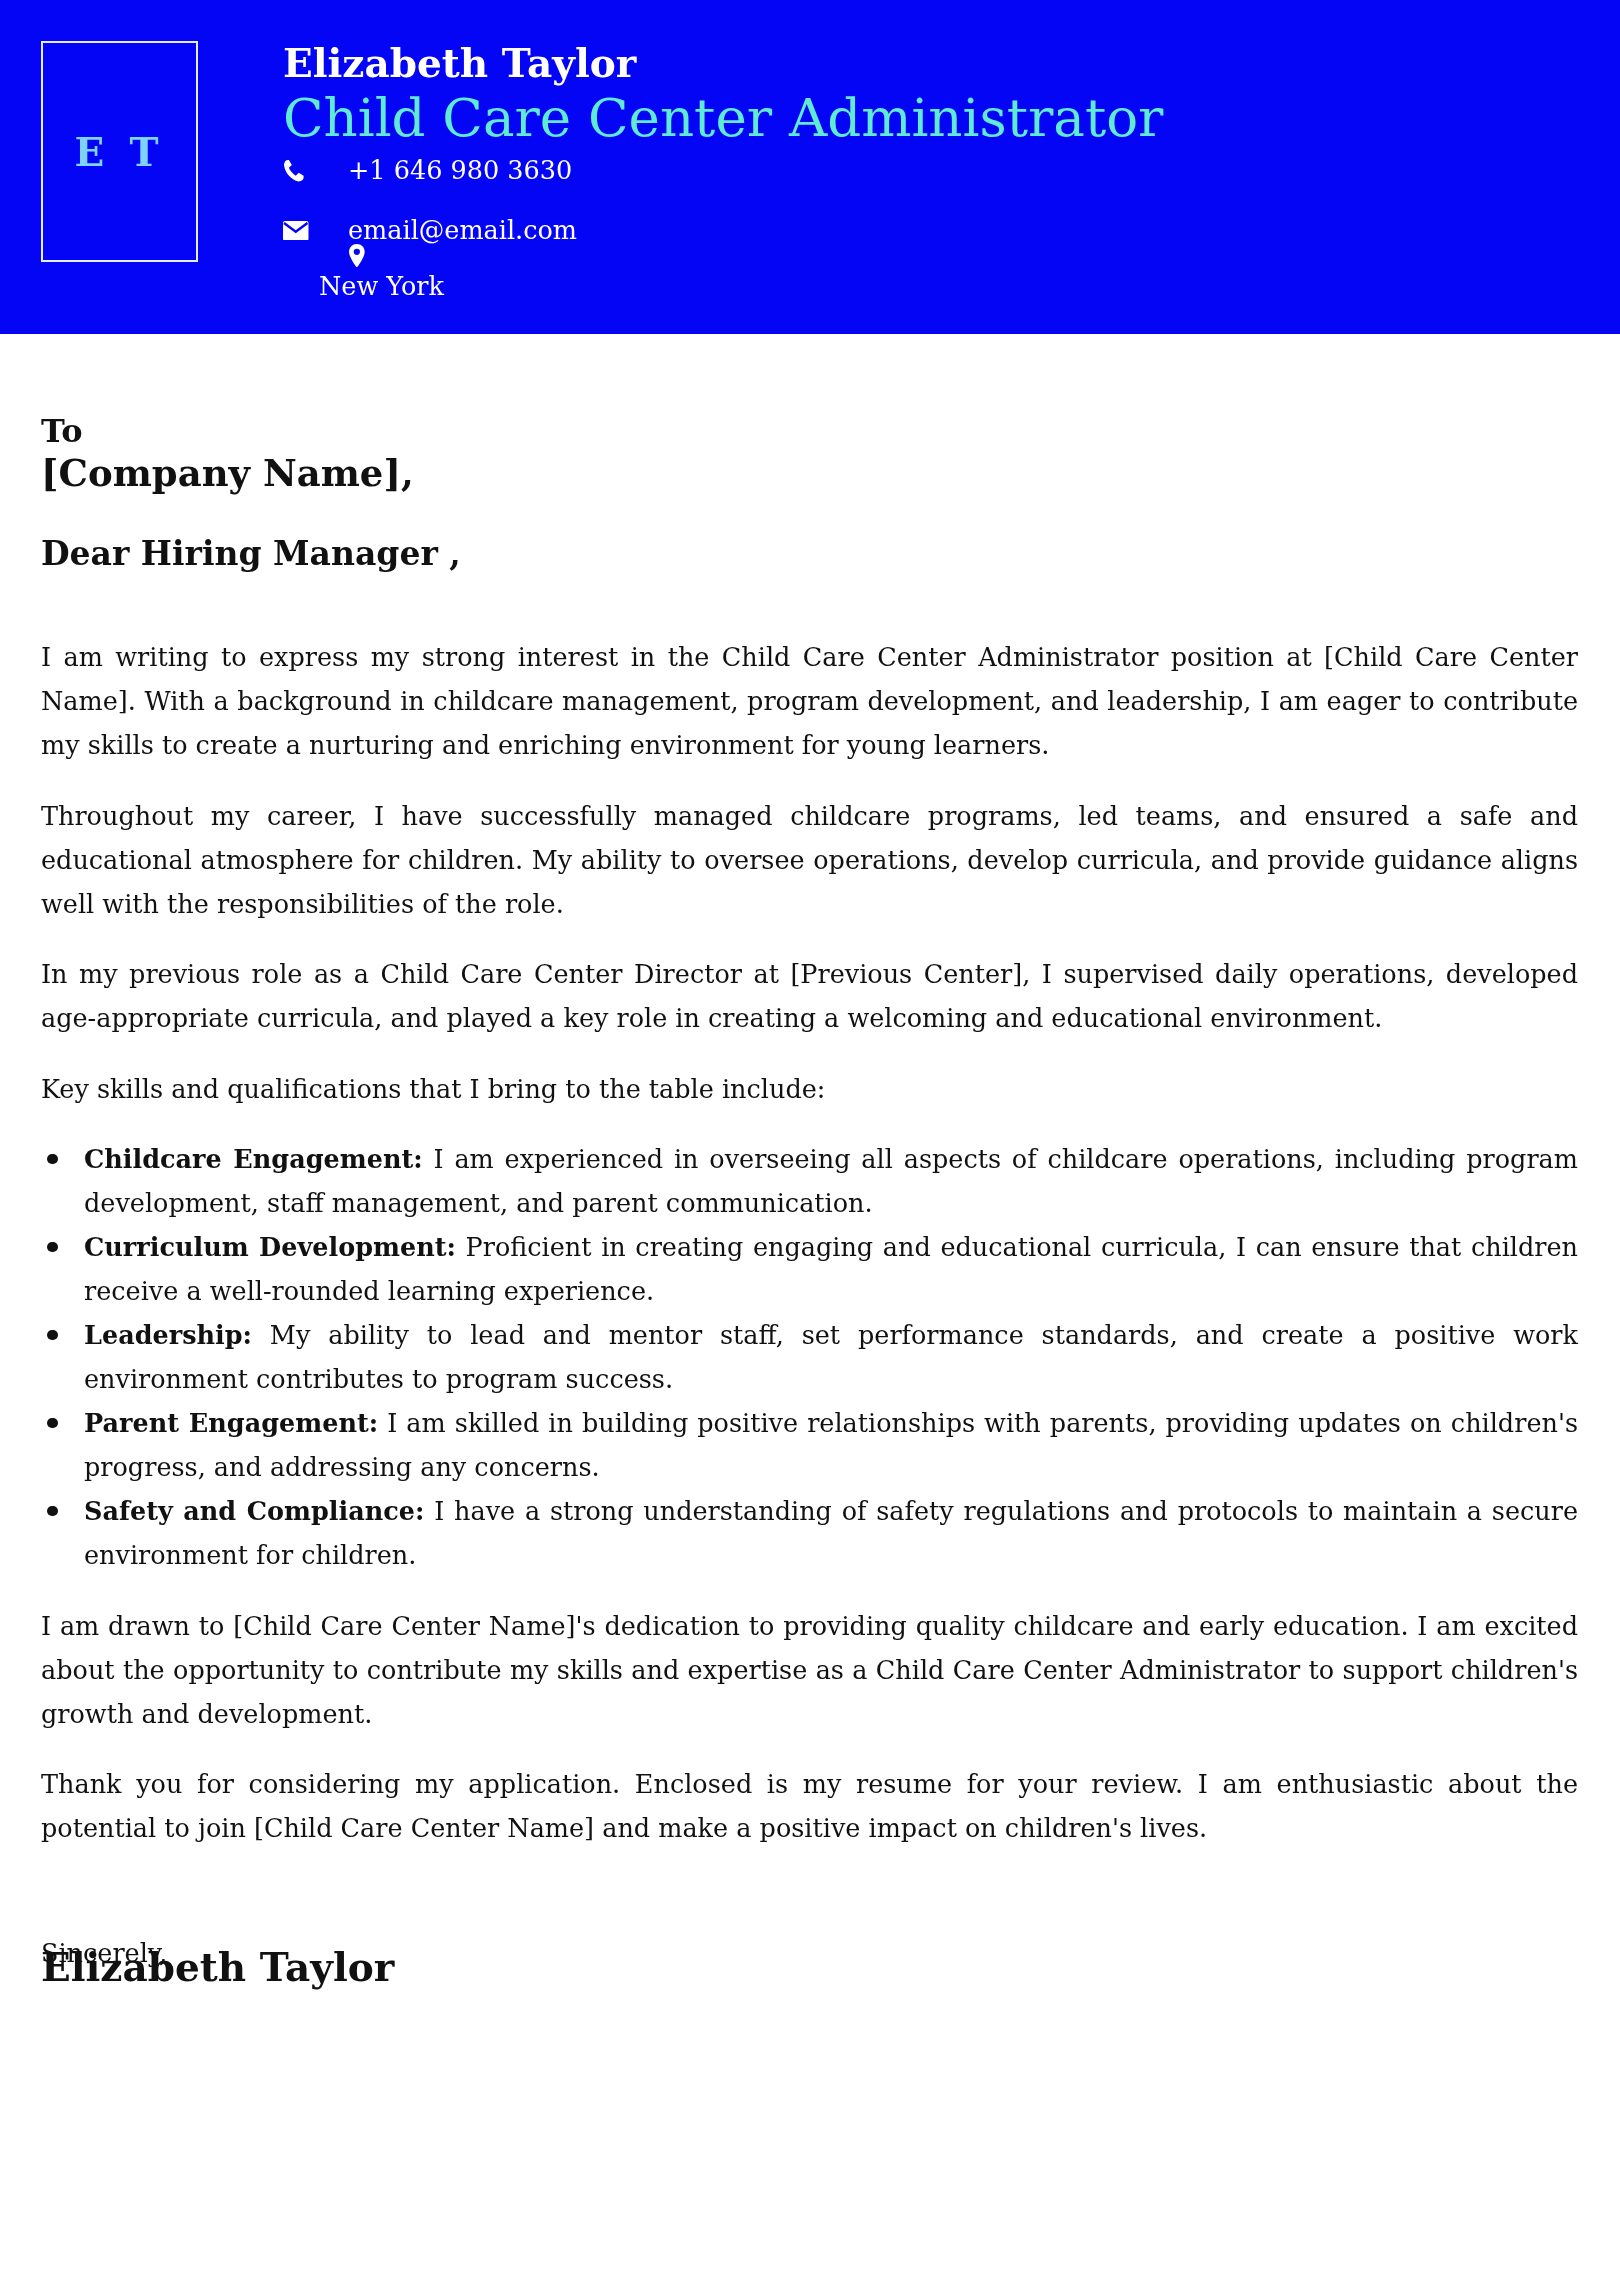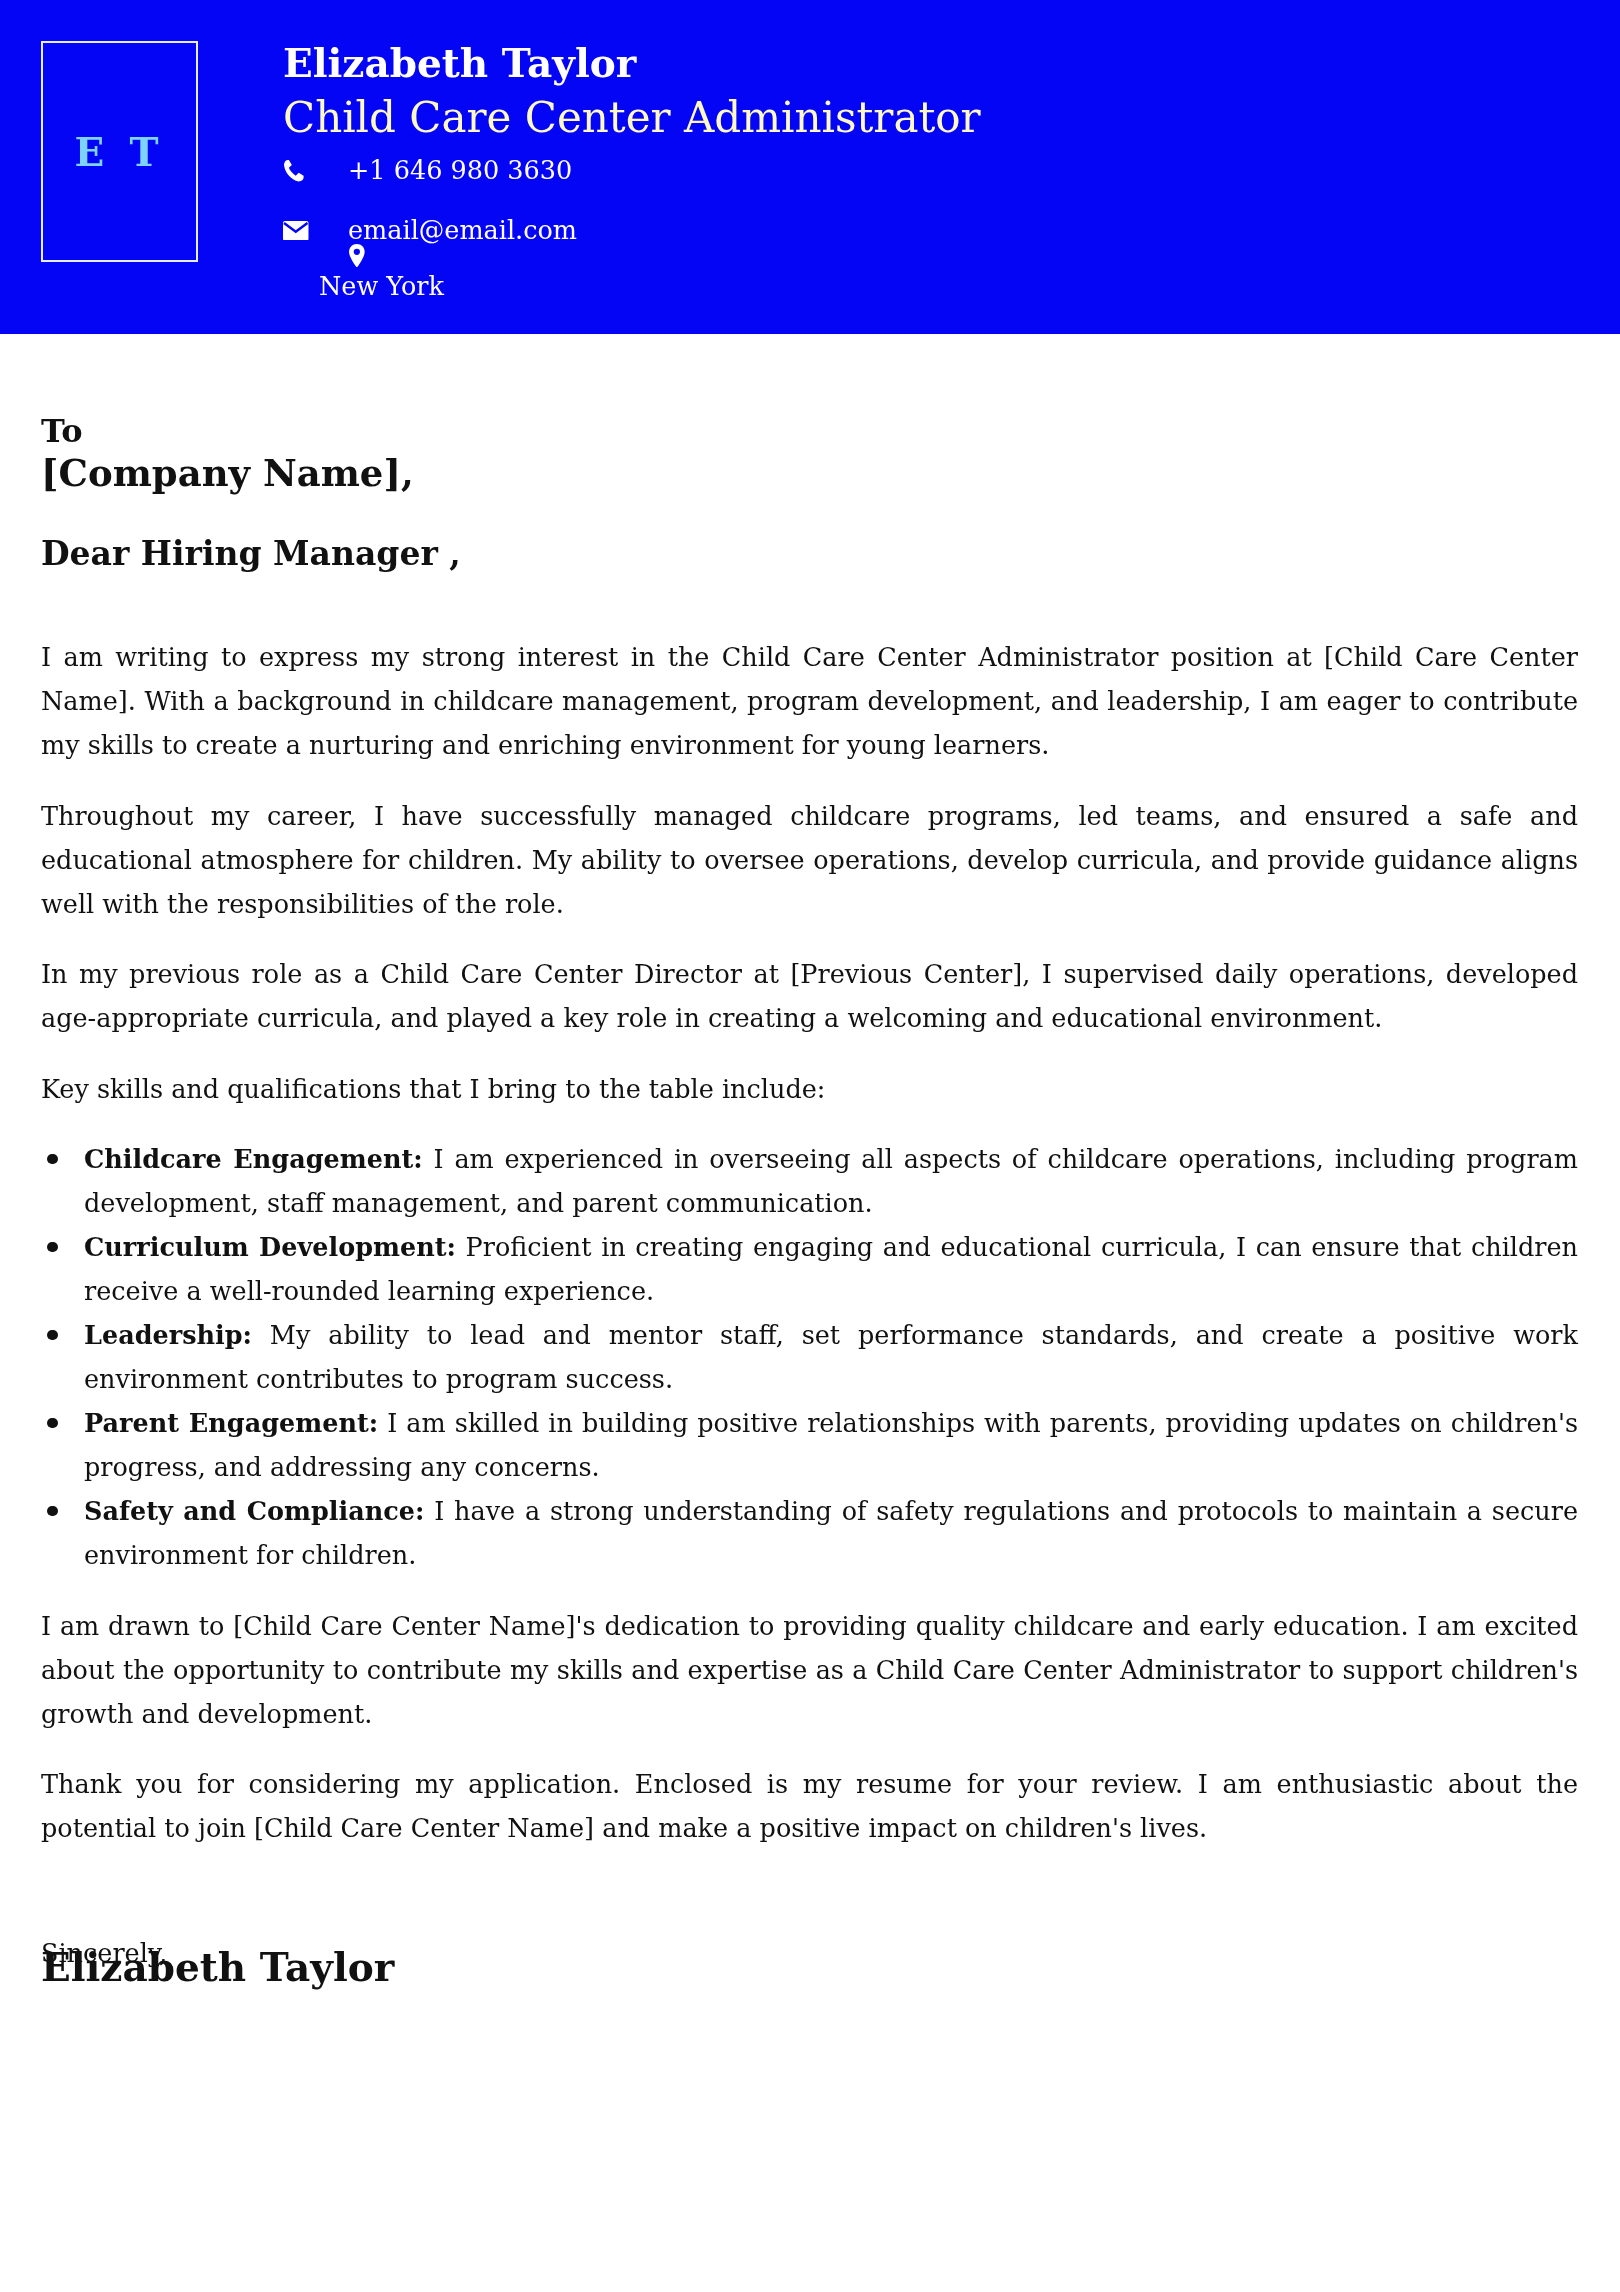--- a/index.html
+++ b/index.html
@@ -4,21 +4,21 @@
 <style>
   html, body { margin: 0; padding: 0; background: #ffffff; }
   body { width: 1620px; height: 2293px; position: relative; overflow: hidden;
          font-family: "DejaVu Serif", serif; color: #111; }
   .header { position: absolute; left: 0; top: 0; width: 1620px; height: 334px; background: #0505f5; }
   .mono-box { position: absolute; left: 41px; top: 41px; width: 157px; height: 221px;
               border: 2.9px solid #e8ecff; box-sizing: border-box;
               display: flex; align-items: center; justify-content: center; }
   .mono-box span { color: #7dd3fc; font-weight: bold; font-size: 39px; letter-spacing: 5.9px; }
   .h-name { position: absolute; left: 283px; top: 39px; color: #fff; font-weight: bold; font-size: 39px; line-height: 49px; }
-  .h-title { position: absolute; left: 283px; top: 92px; color: #fef9c3; font-size: 42px; line-height: 51px; }
+  .h-title { position: absolute; left: 283px; top: 92px; color: #5eead4; font-size: 53px; line-height: 51px; }
   .contact { position: absolute; left: 283px; color: #fff; font-size: 25.5px; line-height: 33px; display: flex; align-items: center; }
   .contact .ic { width: 29px; height: 29px; display: inline-flex; align-items: center; justify-content: flex-start; }
   .contact .tx { margin-left: 36px; }
   .c1 { top: 154px; } .c2 { top: 214px; } .c3 { top: 241px; flex-direction: column; }
 
   .to { position: absolute; left: 41px; top: 412px; font-weight: bold; font-size: 32px; }
   .company { position: absolute; left: 41px; top: 451px; font-weight: bold; font-size: 37px; }
   .dear { position: absolute; left: 41px; top: 534px; font-weight: bold; font-size: 33px; }
 
   .body { position: absolute; left: 41px; top: 635px; width: 1537px; font-size: 25.5px; line-height: 44px; text-align: justify; }

